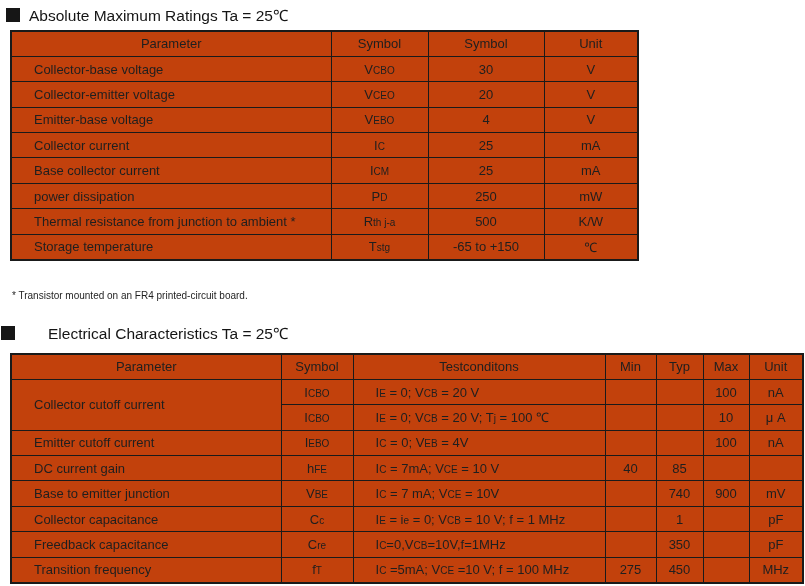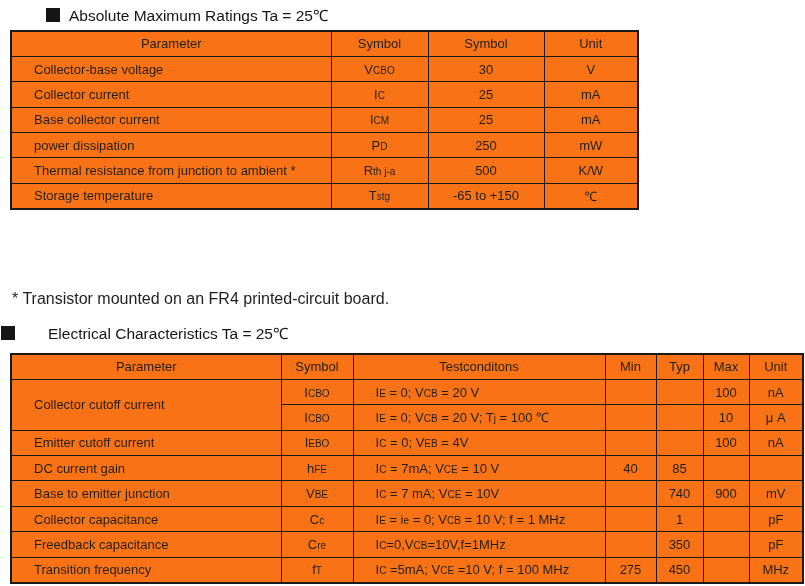--- a/index.html
+++ b/index.html
@@ -11,48 +11,48 @@
     color: #1f1f1f;
     position: relative;
     overflow: hidden;
   }
   .section-title {
     position: absolute;
     display: flex; align-items: center; gap: 9px;
     font-size: 15.5px; color: #151515;
     white-space: nowrap;
   }
-  #title-abs { left: 6px; top: 4px; margin-left: 40px; }
+  #title-abs { left: 6px; top: 4px; }
   #title-elec { left: 1px; top: 322px; gap: 33px; }
   .sq { width: 14px; height: 14px; background: #161616; flex: 0 0 auto; }
   table {
     border-collapse: collapse;
     table-layout: fixed;
     position: absolute;
-    background: #f97316;
+    background: #c2410c;
     border: 2.5px solid #1a1a1a;
   }
   #t1 { left: 10px; top: 30px; width: 627px; }
   #t2 { left: 10px; top: 353px; width: 792px; }
   th, td {
     border: 1.5px solid #1a1a1a;
     font-size: 13px;
     font-weight: normal;
     height: 25.4px;
     padding: 0 4px;
     text-align: center;
     white-space: nowrap;
     overflow: hidden;
     color: #1f1f1f;
   }
   td.param, td.cond { text-align: left; padding-left: 22px; }
   .sm { font-size: 10px; }
   .footnote {
     position: absolute; left: 12px; top: 290px;
-    font-size: 16px; color: #1f1f1f;
+    font-size: 10px; color: #1f1f1f;
   }
 </style>
 </head>
 <body>
 
 <div class="section-title" id="title-abs">
   <span class="sq"></span>
   <span>Absolute Maximum Ratings Ta = 25℃</span>
 </div>
 
@@ -69,20 +69,32 @@
         <th>Symbol</th>
         <th>Symbol</th>
         <th>Unit</th>
       </tr>
     </thead>
   <tbody>
       <tr>
         <td class="param">Collector-base voltage</td>
         <td><span>V</span><span class="sm">CBO</span></td>
         <td>30</td>
+        <td>V</td>
+      </tr>
+      <tr>
+        <td class="param">Collector-emitter voltage</td>
+        <td><span>V</span><span class="sm">CEO</span></td>
+        <td>20</td>
+        <td>V</td>
+      </tr>
+      <tr>
+        <td class="param">Emitter-base voltage</td>
+        <td><span>V</span><span class="sm">EBO</span></td>
+        <td>4</td>
         <td>V</td>
       </tr>
       <tr>
         <td class="param">Collector current</td>
         <td><span>I</span><span class="sm">C</span></td>
         <td>25</td>
         <td>mA</td>
       </tr>
       <tr>
         <td class="param">Base collector current</td>

